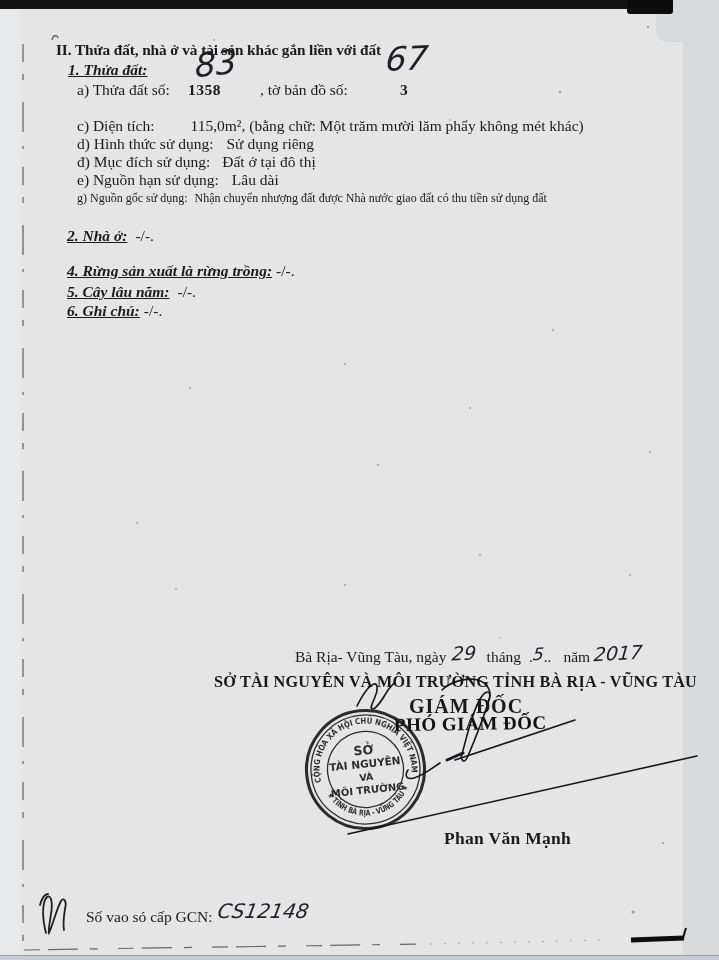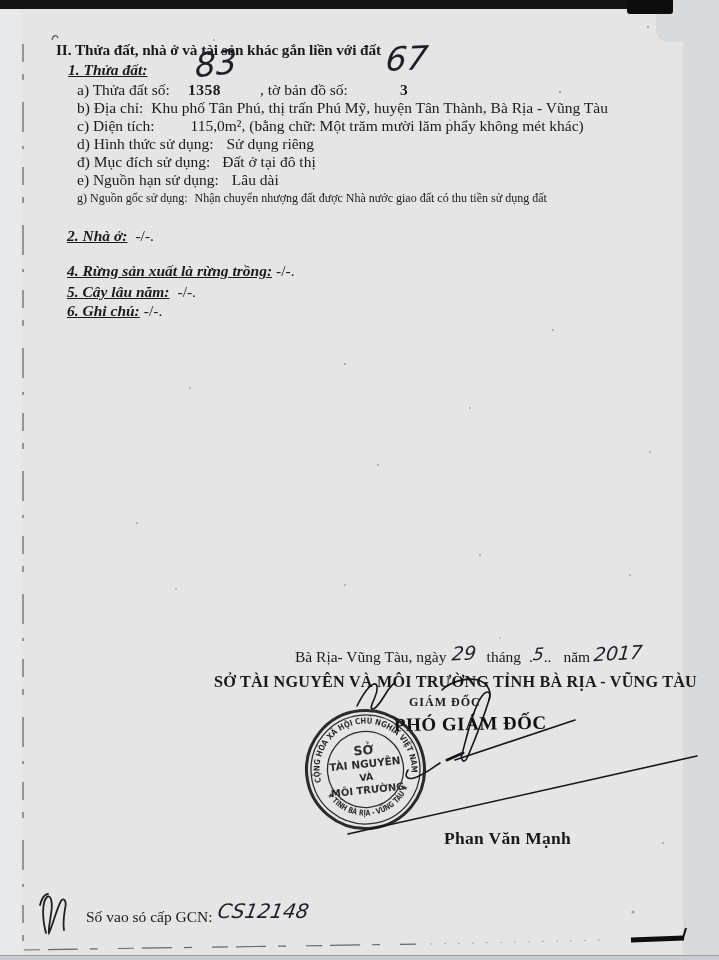--- a/index.html
+++ b/index.html
@@ -23,21 +23,21 @@
   .wrapln{position:absolute;left:77px;top:189px;width:580px;font-size:12px;line-height:19.5px;
           padding-left:15px;text-indent:-15px;white-space:normal;z-index:2;}
   
   .hw{font-family:"DejaVu Sans",sans-serif;font-style:italic;color:#1f1f28;z-index:4;}
   .hw-note{position:absolute;font-size:33px;line-height:33px;font-weight:400;}
   .hw-inline{display:inline-block;font-size:19px;position:relative;top:-2px;transform:skewX(-8deg) rotate(-3deg);}
   .hw-month{font-size:17px;}
   .hw-gcn{display:inline-block;font-size:20px;position:relative;top:-4px;margin-left:5px;transform:skewX(-10deg);}
   
   .agency{position:absolute;left:214px;top:673px;font-size:16.2px;font-weight:700;letter-spacing:.2px;white-space:nowrap;z-index:2;}
-  .director{position:absolute;left:409px;top:695px;font-size:12px;font-weight:700;letter-spacing:1px;white-space:nowrap;z-index:2;}
+  .director{position:absolute;left:409px;top:695px;font-size:20px;font-weight:700;letter-spacing:1px;white-space:nowrap;z-index:2;}
   .deputy{position:absolute;left:394px;top:713px;font-size:19px;font-weight:700;letter-spacing:.5px;color:#111;
           transform:rotate(-1deg);white-space:nowrap;z-index:2;}
   .signer{position:absolute;left:444px;top:828px;font-size:17.5px;font-weight:700;letter-spacing:.3px;white-space:nowrap;z-index:2;}
   .seal-svg{position:absolute;left:303px;top:707px;z-index:3;opacity:.92;}
   .overlay-svg{position:absolute;left:0;top:0;z-index:5;pointer-events:none;}
 </style>
 </head>
 <body>
 
 <div class="stage">
@@ -53,23 +53,20 @@
 
   <div class="ln bi" style="left:68px;top:61px;">1. Thửa đất:</div>
 
   <div class="ln" style="left:77px;top:81px;width:420px;">
     <span style="position:absolute;left:0;">a) Thửa đất số:</span>
     <span class="bold" style="position:absolute;left:111px;letter-spacing:.5px;">1358</span>
     <span style="position:absolute;left:183px;">, tờ bản đồ số:</span>
     <span class="bold" style="position:absolute;left:323px;">3</span>
   </div>
 
-  <div class="ln" style="left:77px;top:99px;">
-    <span>b) Địa chỉ:</span><span class="val-gap-b">Khu phố Tân Phú, thị trấn Phú Mỹ, huyện Tân Thành, Bà Rịa - Vũng Tàu</span>
-  </div>
 
   <div class="ln" style="left:77px;top:117px;">
     <span>c) Diện tích:</span><span class="val-gap-c">115,0m², (bằng chữ: Một trăm mười lăm phẩy không mét khác)</span>
   </div>
 
   <div class="ln" style="left:77px;top:153px;">
     <span>đ) Mục đích sử dụng:</span><span class="val-gap-dd">Đất ở tại đô thị</span>
   </div>
 
   <div class="ln" style="left:77px;top:135px;">

